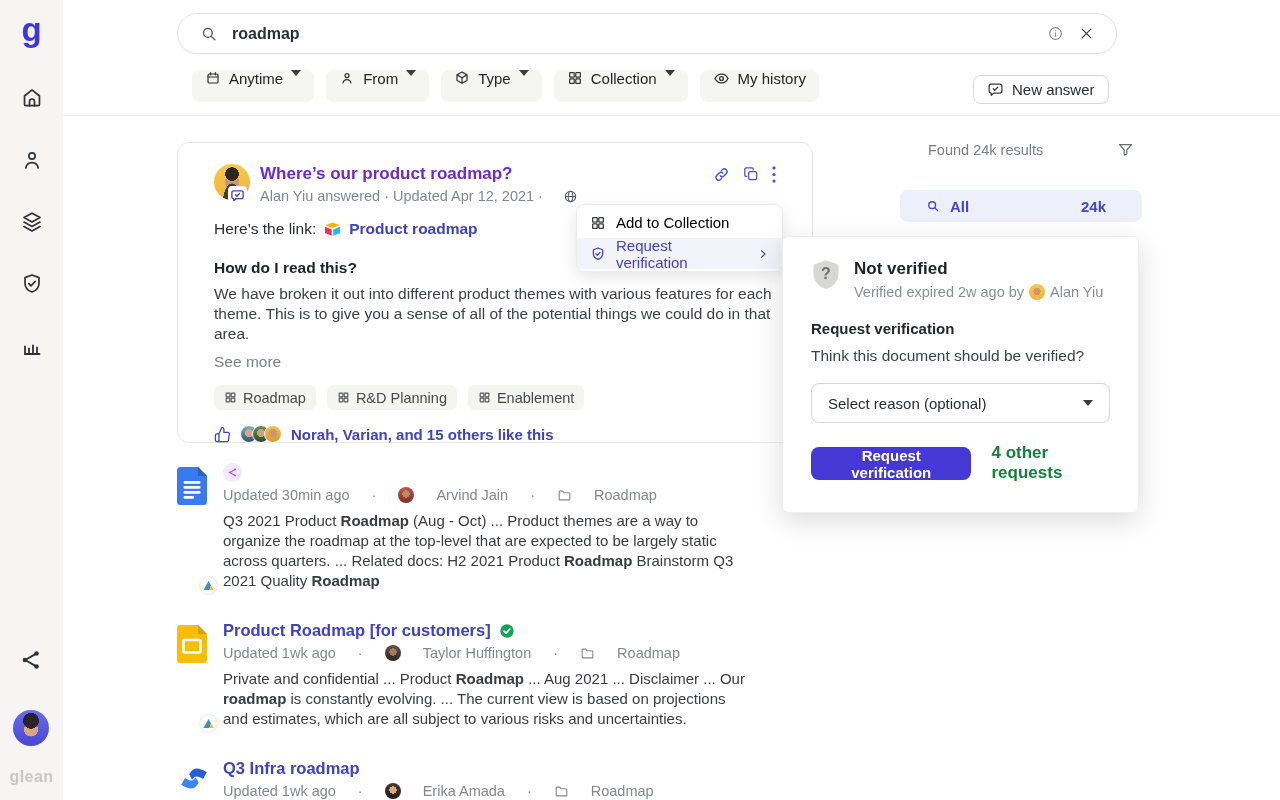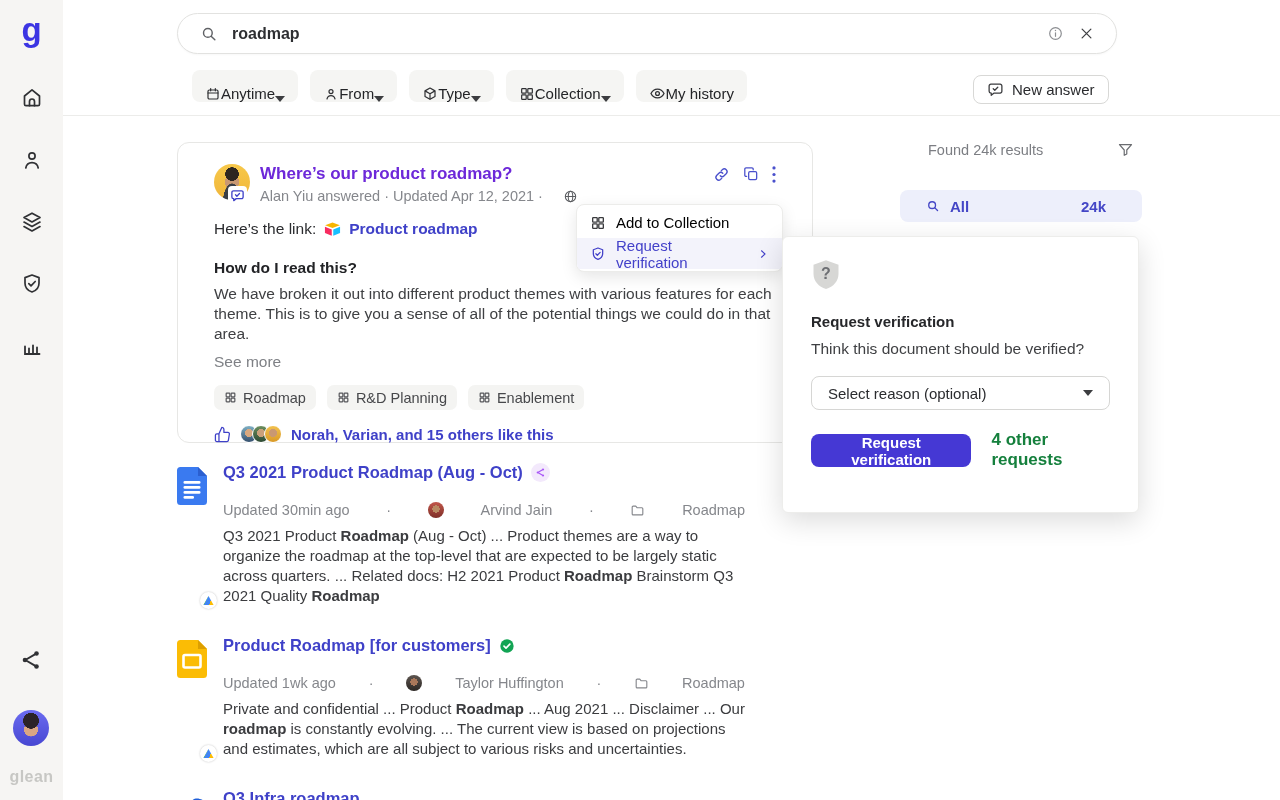--- a/index.html
+++ b/index.html
@@ -29,22 +29,22 @@
 
   
   .searchbar { position:absolute; left:177px; top:13px; width:940px; height:41px;
     border:1px solid #e2e2e0; border-radius:21px; background:#fff;
     display:flex; align-items:center; padding:0 22px; box-shadow:0 1px 2px rgba(0,0,0,.03); }
   .searchbar .query { margin-left:14px; font-size:16px; font-weight:700; color:#2e2f32; }
   .sb-right { margin-left:auto; display:flex; align-items:center; gap:15px; }
 
   
   .filters { position:absolute; left:192px; top:70px; display:flex; gap:12px; }
-  .pill { height:32px; background:#f5f5f3; border-radius:8px; display:flex; align-items:flex-end;
-          padding:0 13px; font-size:15px; color:#242528; cursor:pointer; }
+  .pill { height:32px; background:#f5f5f3; border-radius:8px; display:flex; align-items:flex-start;
+          gap:8px; padding:0 13px; font-size:15px; color:#242528; cursor:pointer; }
   .pill .pic { color:#2f3033; }
   .caret { width:10px; height:6px; }
   .new-answer { position:absolute; left:973px; top:75px; height:29px; border:1px solid #d8d8d6;
     border-radius:8px; background:#fff; display:flex; align-items:center; gap:8px; padding:0 13px;
     font-size:15px; font-weight:500; color:#2a2b2e; cursor:pointer; }
   .divider { position:absolute; left:63px; right:0; top:115px; height:1px; background:#ececea; }
 
   
   .card { position:absolute; left:177px; top:142px; width:636px; height:301px;
     border:1px solid #e7e7e5; border-radius:12px; background:#fff; padding:21px 36px 0; z-index:1; }
@@ -100,21 +100,21 @@
   .pop-head { display:flex; gap:13px; }
   .shield-q { position:relative; width:30px; height:34px; flex:0 0 30px; }
   .shield-q .qmark { position:absolute; inset:0; display:flex; align-items:center; justify-content:center;
     font-size:16px; font-weight:700; color:#6d6f73; padding-bottom:5px; }
   .pop-title { font-size:17px; font-weight:700; color:#222326; }
   .pop-sub { margin-top:5px; font-size:14.5px; color:#8b8d92; display:flex; align-items:center; gap:5px; }
   .mini-av { width:16px; height:16px; border-radius:50%; display:inline-block;
     background:radial-gradient(circle at 50% 46%, #c99872 0 30%, rgba(0,0,0,0) 31%), linear-gradient(180deg,#f7c84a,#efb43a); }
   .pop-section { margin-top:20px; font-size:15px; font-weight:700; color:#26272a; }
   .pop-desc { margin-top:8px; font-size:15.5px; color:#3f4043; line-height:22px; }
-  .reason-select { margin-top:16px; height:34px; border:1px solid #d6d6d4; border-radius:8px;
+  .reason-select { margin-top:16px; height:40px; border:1px solid #d6d6d4; border-radius:8px;
     display:flex; align-items:center; padding:0 16px; font-size:15px; font-weight:500; color:#2b2c2f; cursor:pointer; }
   .reason-select .caret { margin-left:auto; color:#3c3d40; }
   .pop-actions { margin-top:20px; display:flex; align-items:center; gap:20px; }
   .rv-btn { height:33px; background:#4538d4; color:#fff; border:none; border-radius:8px;
     padding:0 16px; font-size:15px; font-weight:700; font-family:inherit; cursor:pointer; }
   .other-req { font-size:17px; color:#15803d;font-weight:bold; }
 
   
   .found-row { position:absolute; left:900px; top:141px; width:242px; display:flex;
     align-items:center; justify-content:space-between; padding:0 8px 0 28px; }
@@ -131,21 +131,21 @@
   .r-icon { position:relative; width:34px; flex:0 0 34px; margin-right:12px; margin-top:4px; }
   .gdrive-badge { position:absolute; right:-6px; bottom:-3px; width:17px; height:17px; background:#fff;
     border-radius:50%; box-shadow:0 0 2px rgba(0,0,0,.25); display:flex; align-items:center; justify-content:center; }
   .gdrive-badge i { display:block; width:11px; height:10px;
     clip-path:polygon(50% 4%, 4% 96%, 96% 96%);
     background:linear-gradient(115deg,#34a853 34%, #4285f4 34% 64%, #fbbc04 64%); }
   .r-title-row { display:flex; align-items:center; gap:8px; }
   .r-title { font-size:16.5px; font-weight:700; color:#3f41c8; cursor:pointer; }
   .share-badge { width:19px; height:19px; border-radius:50%; background:#f3e9fc;
     display:flex; align-items:center; justify-content:center; cursor:pointer; }
-  .r-meta { margin-top:20px; display:flex; align-items:center; gap:22px; font-size:14.5px; color:#85878c;justify-content:space-between; }
+  .r-meta { margin-top:5px; display:flex; align-items:center; gap:22px; font-size:14.5px; color:#85878c; }
   .meta-av { width:16px; height:16px; border-radius:50%; }
   .mav-arvind { background:radial-gradient(circle at 50% 44%, #b98a63 0 30%, rgba(0,0,0,0) 31%), linear-gradient(180deg,#c2574b,#7e2f28); }
   .mav-taylor { background:radial-gradient(circle at 50% 44%, #a9775a 0 30%, rgba(0,0,0,0) 31%), linear-gradient(180deg,#5d5550,#2c2724); }
   .mav-erika  { background:radial-gradient(circle at 50% 44%, #d8a87f 0 30%, rgba(0,0,0,0) 31%), linear-gradient(180deg,#4a3b35,#221a17); }
   .folder-ic { color:#85878c; }
   .r-snippet { margin-top:8px; font-size:15px; color:#3b3c3f; line-height:20px; width:522px; }
   .r-snippet b { font-weight:700; }
   .check-badge { width:16px; height:16px; }
 </style>
 </head>
@@ -443,20 +443,28 @@
 </div>
 
 <div class="popover">
   <div class="pop-head">
     <span class="shield-q">
       <svg width="30" height="34" viewBox="0 0 24 27">
           <path d="M12 .8 22 4.4v7.2c0 6-4.1 10.4-10 12.3C6.1 22 2 17.6 2 11.6V4.4Z" fill="#d7d7d5"></path>
         </svg>
       <span class="qmark">?</span>
     </span>
+    <div>
+      <div class="pop-title">Not verified</div>
+      <div class="pop-sub">
+        <span>Verified expired 2w ago by</span>
+        <span class="mini-av"></span>
+        <span>Alan Yiu</span>
+      </div>
+    </div>
   </div>
   <div class="pop-section">Request verification</div>
   <div class="pop-desc">
     <div>Think this document should be verified?</div>
   </div>
   <div class="reason-select">
     <span>Select reason (optional)</span>
     <svg class="caret" viewBox="0 0 10 6">
         <path d="M0 0h10L5 6Z" fill="currentColor"></path>
       </svg>
@@ -497,21 +505,20 @@
           <rect x="6.5" y="19" width="17" height="2.7" rx="1.3" fill="#fff"></rect>
           <rect x="6.5" y="24" width="17" height="2.7" rx="1.3" fill="#fff"></rect>
           <rect x="6.5" y="29" width="10.5" height="2.7" rx="1.3" fill="#fff"></rect>
         </svg>
       <span class="gdrive-badge">
           <i></i>
         </span>
     </div>
     <div>
       <div class="r-title-row">
-        <span class="r-title">Q3 2021 Product Roadmap (Aug - Oct)</span>
         <span class="share-badge">
             <svg width="11" height="11" viewBox="0 0 24 24" fill="none" stroke="#a855f7" stroke-width="2.4" stroke-linecap="round">
               <circle cx="6" cy="12" r="2.4" fill="#a855f7" stroke="none"></circle>
               <circle cx="17.5" cy="5.5" r="2.4" fill="#a855f7" stroke="none"></circle>
               <circle cx="17.5" cy="18.5" r="2.4" fill="#a855f7" stroke="none"></circle>
               <path d="m8 11 7.5-4.4M8 13l7.5 4.4"></path>
             </svg>
           </span>
       </div>
       <div class="r-meta">

